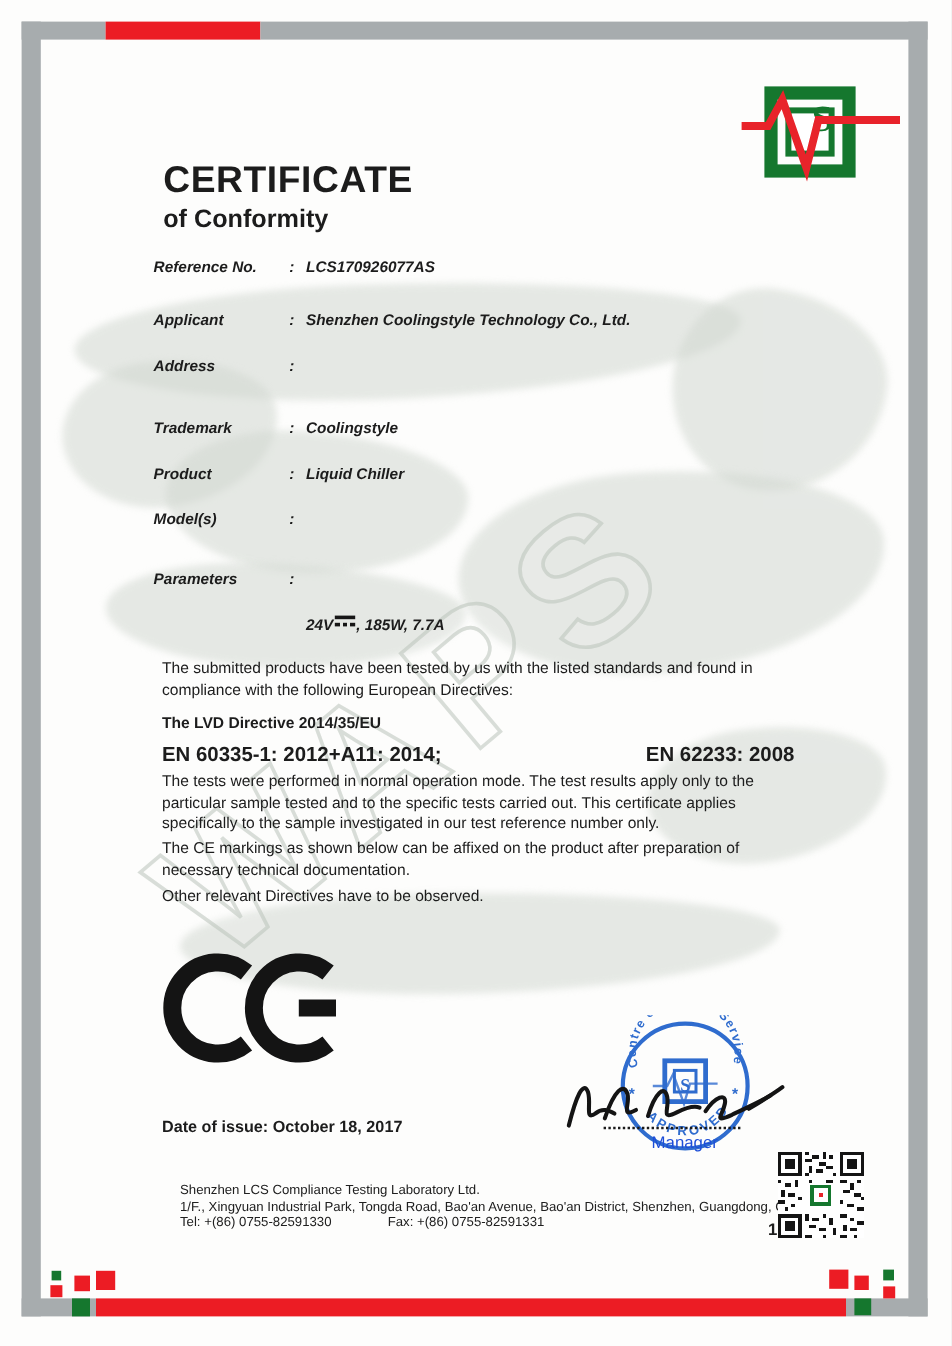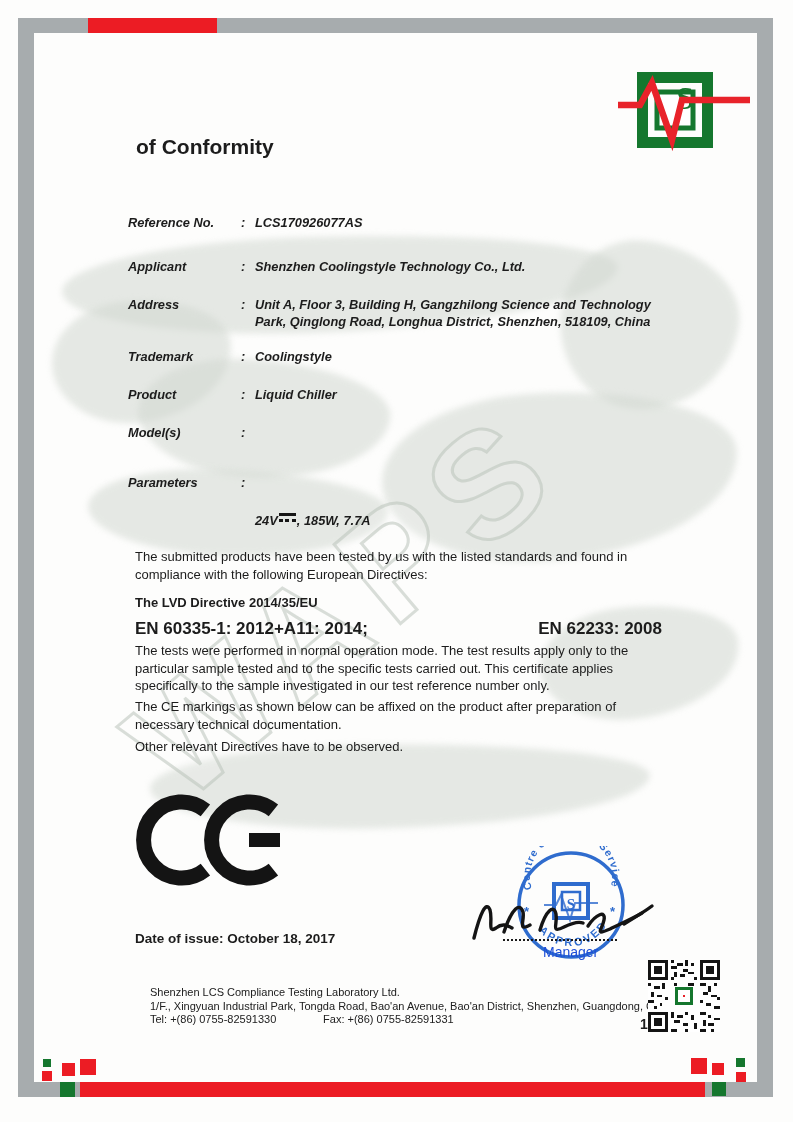--- a/index.html
+++ b/index.html
@@ -91,37 +91,37 @@
   <div class="content">
 
     <svg class="abs" style="left:612px;top:58px;" width="140" height="102" viewBox="0 0 140 102">
       <rect x="30.5" y="19.5" width="65" height="65" fill="none" stroke="#15772e" stroke-width="11"></rect>
       <rect x="45" y="34" width="36" height="36" fill="#ffffff" stroke="#15772e" stroke-width="5"></rect>
       <text x="73" y="51" text-anchor="middle" font-size="31" font-weight="bold" fill="#15772e" font-family="Liberation Serif, DejaVu Serif, serif">S</text>
       <polyline points="6,47 28,47 40,25 60,82 70,42 138,42" fill="none" stroke="#e8232a" stroke-width="6.5" stroke-linejoin="miter"></polyline>
     </svg>
 
     <div class="abs" style="left:136px;top:132px;">
+      <div class="title-main">CERTIFICATE</div>
       <div class="title-sub">of Conformity</div>
     </div>
 
     <div class="frow" style="top:214px;">
       <span class="flabel">Reference No.</span>
       <span class="fcolon">:</span>
       <span class="fvalue nowrap">LCS170926077AS</span>
     </div>
     <div class="frow" style="top:258px;">
       <span class="flabel">Applicant</span>
       <span class="fcolon">:</span>
       <span class="fvalue">Shenzhen Coolingstyle Technology Co., Ltd.</span>
     </div>
     <div class="frow" style="top:296px;">
       <span class="flabel">Address</span>
       <span class="fcolon">:</span>
-      <span class="fvalue">Unit A, Floor 3, Building H, Gangzhilong Science and Technology Park, Qinglong Road, Longhua District, Shenzhen, 518109, China</span>
     </div>
     <div class="frow" style="top:348px;">
       <span class="flabel">Trademark</span>
       <span class="fcolon">:</span>
       <span class="fvalue">Coolingstyle</span>
     </div>
     <div class="frow" style="top:386px;">
       <span class="flabel">Product</span>
       <span class="fcolon">:</span>
       <span class="fvalue">Liquid Chiller</span>

